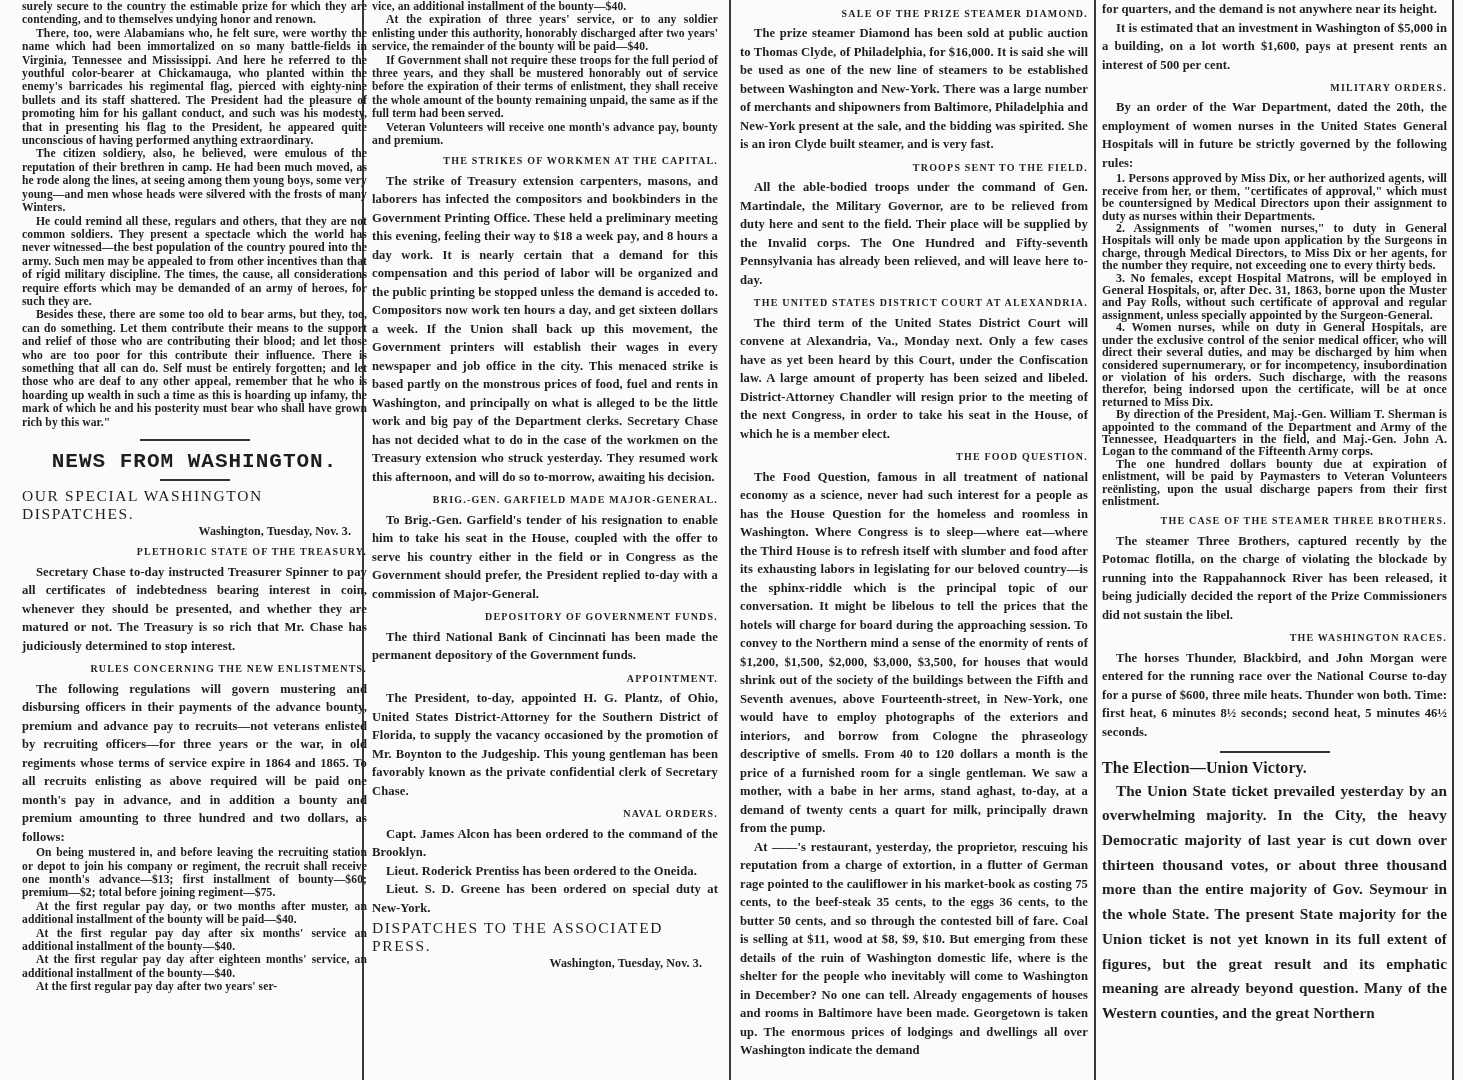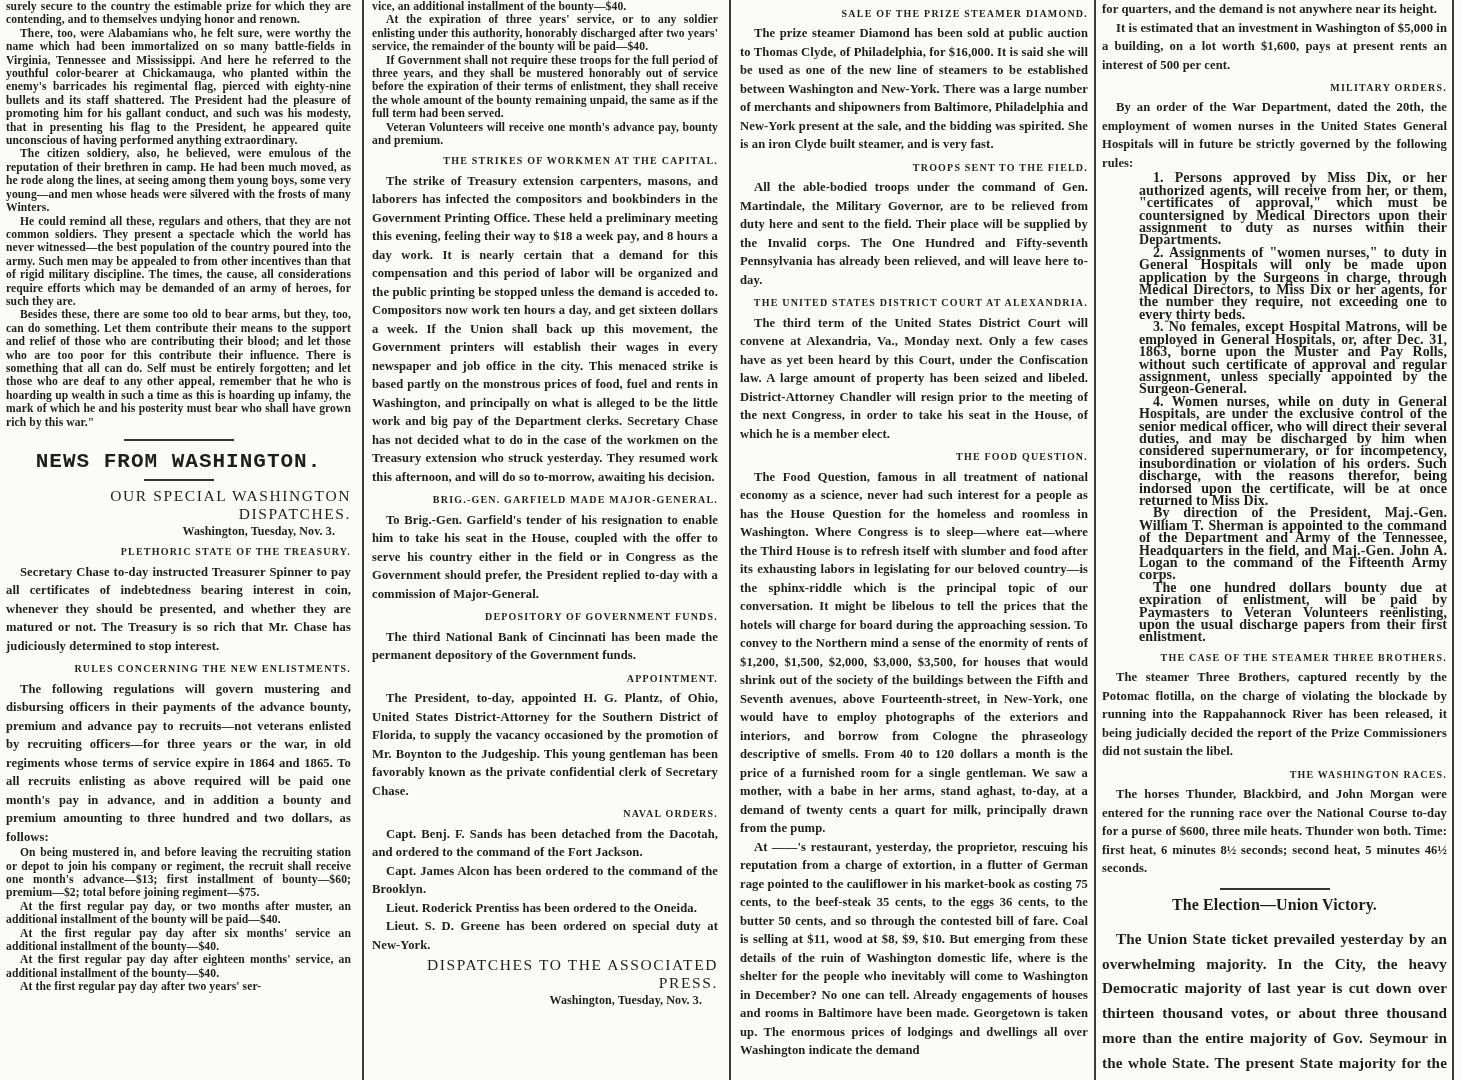--- a/index.html
+++ b/index.html
@@ -9,49 +9,49 @@
     font-family:"Liberation Serif","DejaVu Serif",serif;
     color:#1e1e1e;
     position:relative;
   }
   .page { position:absolute; inset:0; }
   .col {
     position:absolute; top:0; overflow:hidden;
     font-size:11.6px; line-height:13.4px; text-align:justify;
     font-weight:bold; letter-spacing:0.1px;
   }
-  #col1 { left:6px;  width:345px; height:1080px; }
+  #col1 { left:22px;  width:345px; height:1080px; }
   #col2 { left:372px; width:346px; height:1008px; }
   #col3 { left:740px; width:348px; height:1080px; }
   #col4 { left:1102px; width:345px; height:1080px; }
   .rule {
     position:absolute; top:0; width:2px; height:1080px; background:#3a3a3a;
   }
   #r1 { left:362px; } #r2 { left:729px; } #r3 { left:1094px; } #r4 { left:1452px; }
   p { margin:0; text-indent:14px; }
   p.ni { text-indent:0; }
   .hd {
     text-align:right; font-size:10px; letter-spacing:1.2px; text-transform:uppercase;
     margin:7px 0 4px 0; font-weight:bold;
   }
   .big {
     text-align:center; font-size:21px; line-height:26px; font-weight:bold;
     letter-spacing:1px; margin:6px 0 2px 0; font-family:Liberation Mono, monospace;
   }
   .sub {
-    text-align:right; font-size:15.5px; line-height:18px; font-weight:normal;
+    text-align:left; font-size:15.5px; line-height:18px; font-weight:normal;
     letter-spacing:1.6px; margin:2px 0 2px 0;
   }
   .dateline { text-align:right; padding-right:16px; font-size:12px; margin:2px 0 4px 0; }
   .sep { width:110px; height:2px; background:#333; margin:10px auto 8px auto; }
   .sep.short { width:70px; margin:4px auto 6px auto; }
   .loose { font-size:12.6px; line-height:18.5px; }
   .election p { font-size:15.2px; line-height:24.7px; font-weight:bold; }
-  .election .eh { text-align:center; font-size:16px; font-weight:bold; margin:6px 0 16px 0; }
-  .list p { font-size:14px; line-height:12.4px;margin-left:37px; }
+  .election .eh { text-align:left; font-size:16px; font-weight:bold; margin:6px 0 4px 0; }
+  .list p { font-size:12px; line-height:12.4px; }
 </style>
 </head>
 <body>
 
 <div class="page">
 
   <div class="rule" id="r1"></div>
   <div class="rule" id="r2"></div>
   <div class="rule" id="r3"></div>
   <div class="rule" id="r4"></div>
@@ -98,21 +98,20 @@
     <div class="hd">DEPOSITORY OF GOVERNMENT FUNDS.</div>
     <div class="loose">
       <p>The third National Bank of Cincinnati has been made the permanent depository of the Government funds.</p>
     </div>
     <div class="hd">APPOINTMENT.</div>
     <div class="loose">
       <p>The President, to-day, appointed H. G. Plantz, of Ohio, United States District-Attorney for the Southern District of Florida, to supply the vacancy occasioned by the promotion of Mr. Boynton to the Judgeship. This young gentleman has been favorably known as the private confidential clerk of Secretary Chase.</p>
     </div>
     <div class="hd">NAVAL ORDERS.</div>
     <div class="loose">
-      <p>Capt. Benj. F. Sands has been detached from the Dacotah, and ordered to the command of the Fort Jackson.</p>
       <p>Capt. James Alcon has been ordered to the command of the Brooklyn.</p>
       <p>Lieut. Roderick Prentiss has been ordered to the Oneida.</p>
       <p>Lieut. S. D. Greene has been ordered on special duty at New-York.</p>
     </div>
     <div class="sub">DISPATCHES TO THE ASSOCIATED PRESS.</div>
     <div class="dateline">Washington, Tuesday, Nov. 3.</div>
   </div>
 
   <div class="col" id="col3">
     <div class="hd">SALE OF THE PRIZE STEAMER DIAMOND.</div>

